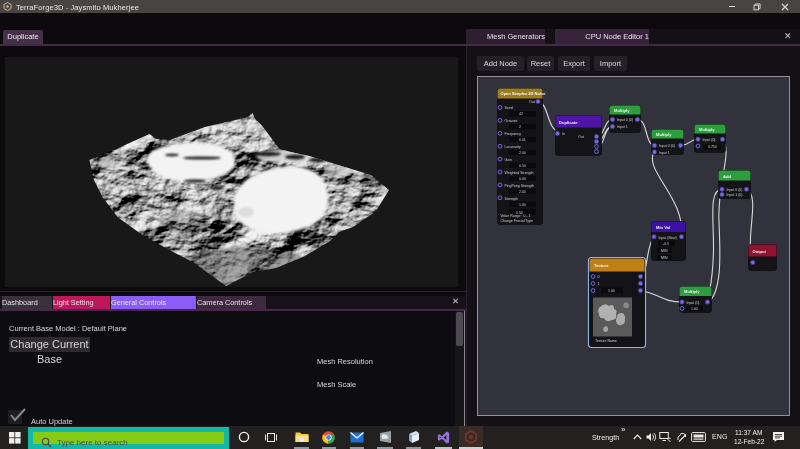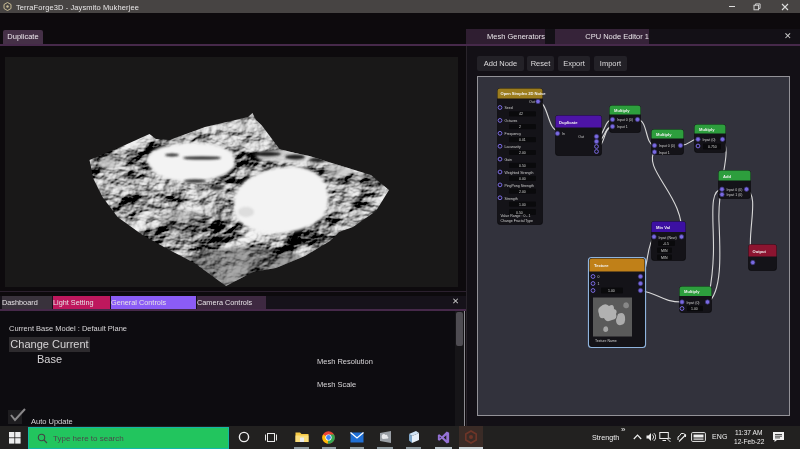--- a/index.html
+++ b/index.html
@@ -25,21 +25,21 @@
 .ibox{position:absolute;background:#1d1c1f;color:#d6d4d6;font-size:11px;text-align:center}
 .lbl{position:absolute;font-size:7.5px;color:#d8d6d8}
 
 #rpanel{left:466px;top:29px;width:334px;height:397px;background:#131016}
 .rtab{position:absolute;top:29px;height:15px;font-size:7.5px;color:#e8e4e8;line-height:15px;text-align:right}
 #rtabul{left:466px;top:44px;width:334px;height:2px;background:#46294a}
 .nbtn{position:absolute;top:56px;height:15px;background:#232127;border-radius:2px;color:#dedcde;font-size:7.5px;text-align:center;line-height:15px}
 #canvas{left:477px;top:76px;width:313px;height:340px;background:#32323c;border:1px solid #939298;overflow:hidden}
 
 #taskbar{left:0;top:426px;width:800px;height:23px;background:#222120}
-#searchbox{left:28px;top:427px;width:201px;height:22px;background:#22c55e;border:1px solid #14b8a6;color:#4a4a4a;font-size:8px}
+#searchbox{left:28px;top:427px;width:201px;height:22px;background:#84cc16;border:5px solid #14b8a6;color:#4a4a4a;font-size:8px}
 .tray{position:absolute;color:#eee;font-size:7px}
 .appunderline{position:absolute;top:447px;height:2px;background:#8e9aa0}
 </style></head>
 <body>
 <div id="stage">
 <div class="abs" id="titlebar">
   <svg class="abs" style="left:3px;top:2px" width="9" height="9" viewBox="0 0 9 9">
         <polygon points="4.5,0.5 8,2.5 8,6.5 4.5,8.5 1,6.5 1,2.5" fill="none" stroke="#cabd96" stroke-width="1"></polygon>
         <circle cx="4.5" cy="4.5" r="1.2" fill="#cabd96"></circle>
       </svg>

